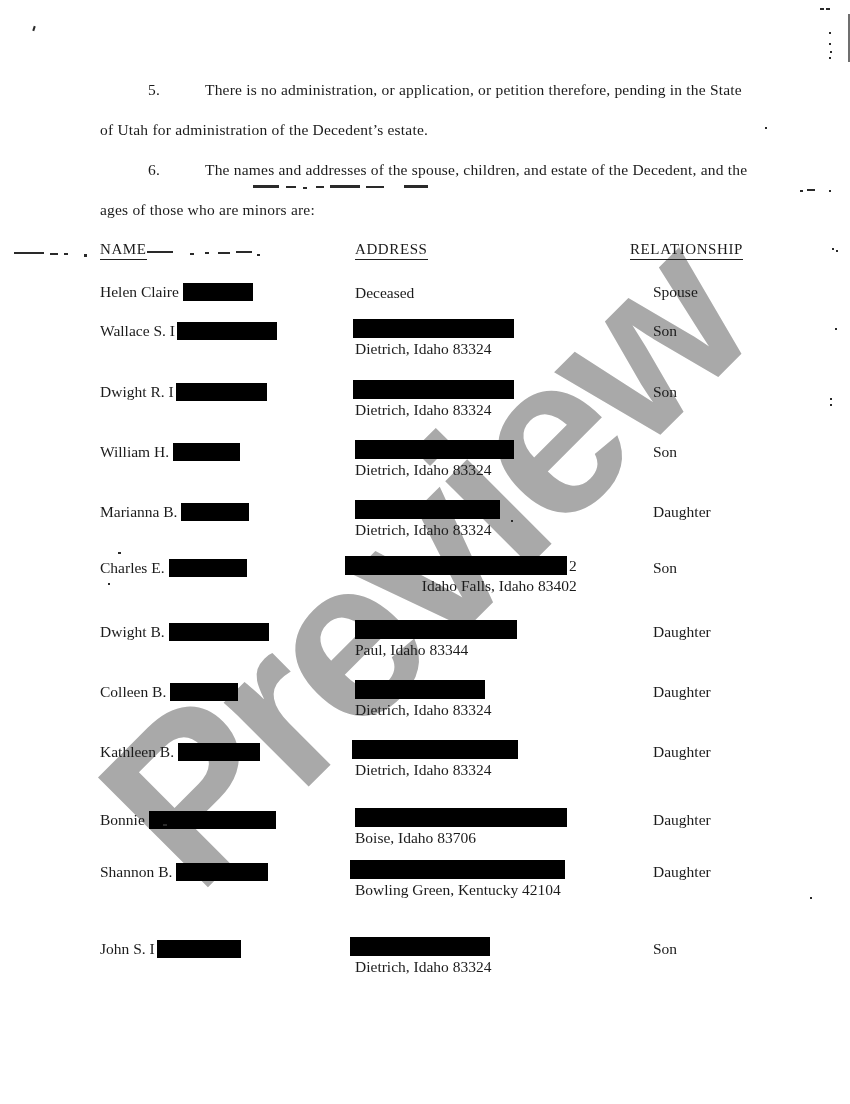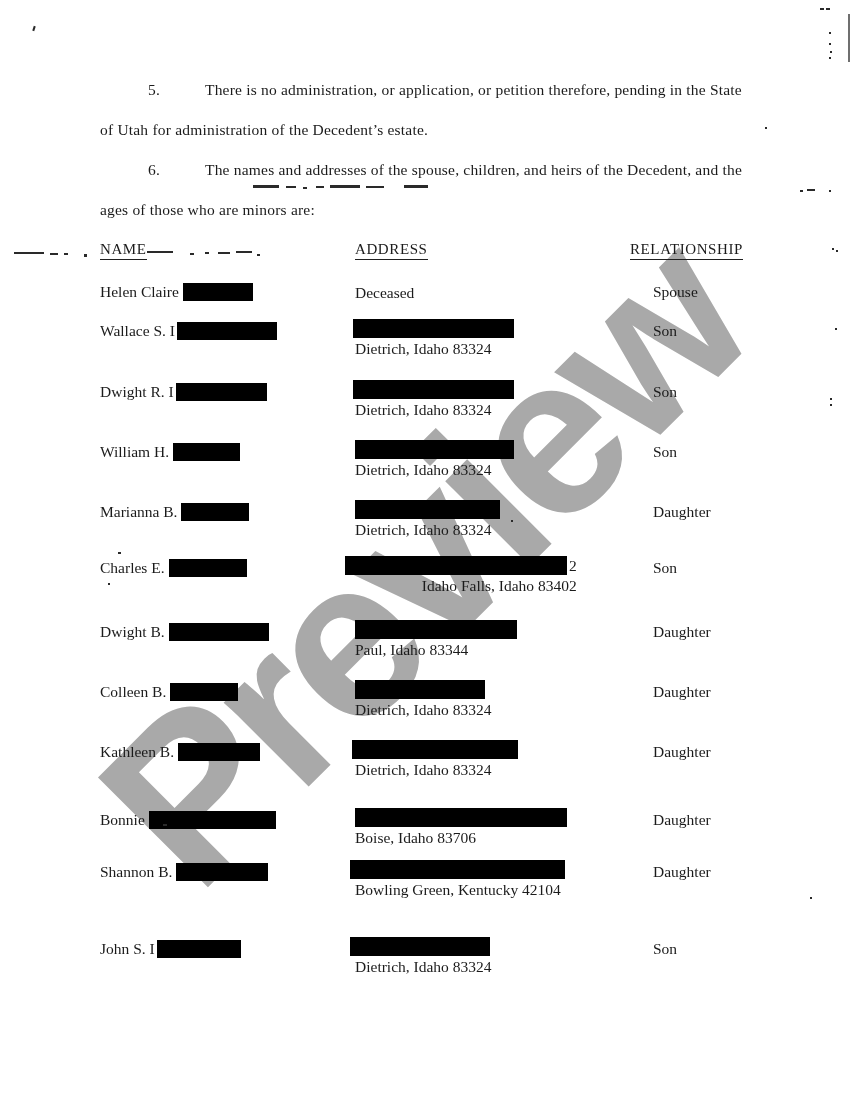--- a/index.html
+++ b/index.html
@@ -43,21 +43,21 @@
 
   <div class="watermark">Preview</div>
 
   <div class="content">
 
     <div class="tline" style="left:148px;top:81px;">
       <span class="pnum">5.</span><span>There is no administration, or application, or petition therefore, pending in the State</span>
     </div>
     <div class="tline" style="left:100px;top:121px;">of Utah for administration of the Decedent’s estate.</div>
     <div class="tline" style="left:148px;top:161px;">
-      <span class="pnum">6.</span><span>The names and addresses of the spouse, children, and heirs of the Decedent, and the</span>
+      <span class="pnum">6.</span><span>The names and addresses of the spouse, children, and estate of the Decedent, and the</span>
     </div>
     <div class="tline" style="left:100px;top:201px;">ages of those who are minors are:</div>
 
     <div class="th" style="left:100px;top:241px;">NAME</div>
     <div class="th" style="left:355px;top:241px;font-family:Liberation Serif, serif;">ADDRESS</div>
     <div class="th" style="left:630px;top:241px;">RELATIONSHIP</div>
 
     <div class="row" style="top:283px;">
       <div class="cell-name"><span>Helen Claire</span><span class="red-name" style="width:70px;"></span></div>
       <div class="cell-addr">

